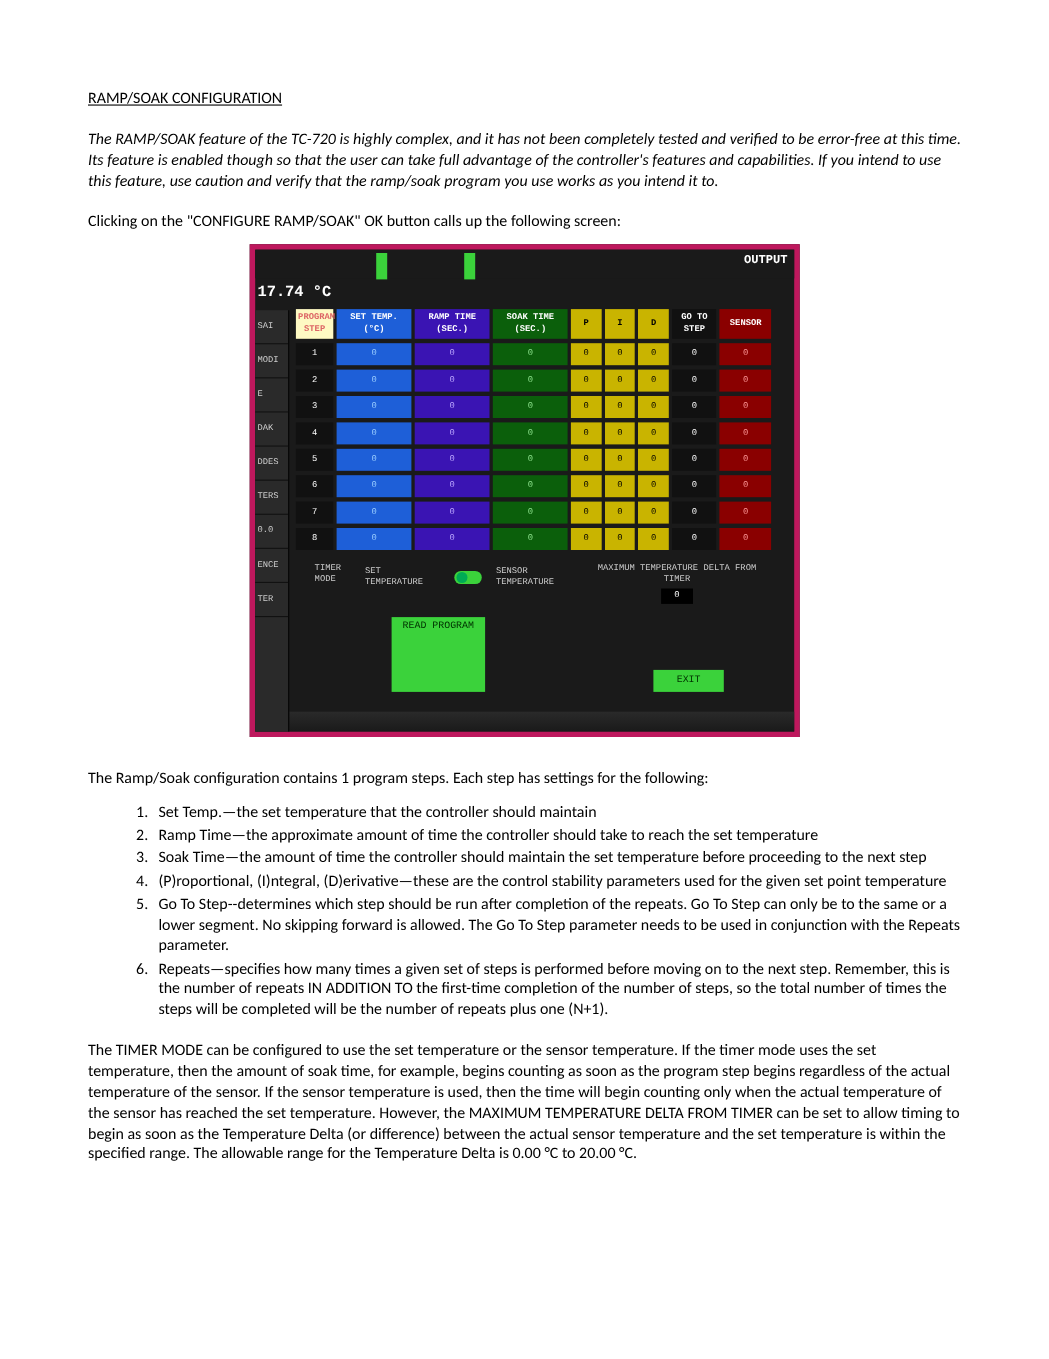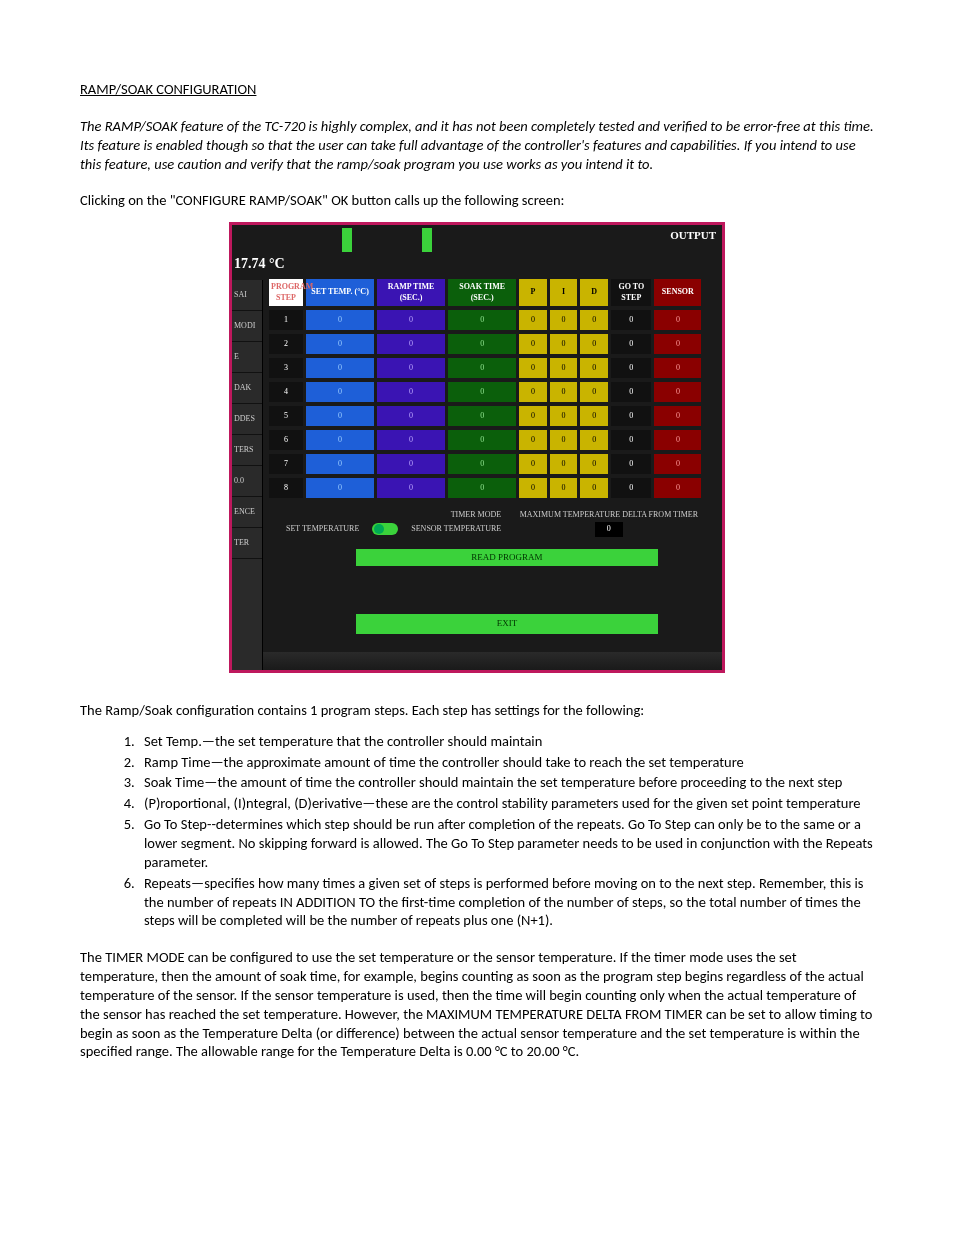--- a/index.html
+++ b/index.html
@@ -31,24 +31,24 @@
     margin-bottom: 2px;
     padding-left: 6px;
   }
 
   
   .shot-wrap {
     width: 490px;
     margin: 6px auto 28px auto;
     background: #1a1a1a;
     color: #e6e6e6;
-    font-family: Liberation Serif, serif;
+    font-family: Liberation Mono, monospace;
     font-size: 9px;
     position: relative;
-    border: 3px solid #be185d;
+    border: 5px solid #be185d;
   }
   .shot-top {
     height: 26px;
     background: #1a1a1a;
     position: relative;
   }
   .green-bar {
     position: absolute;
     top: 0;
     height: 6px;
@@ -100,21 +100,21 @@
     width: 100%;
     table-layout: fixed;
   }
   table.cfg th, table.cfg td {
     text-align: center;
     vertical-align: middle;
     font-size: 8px;
     padding: 3px 2px;
     height: 14px;
   }
-  th.step-h   { background:#ffffff; color:#d66; width:28px;}
+  th.step-h   { background:#fef9c3; color:#d66; width:28px;}
   th.set-h    { background:#1e5fd8; color:#fff; width:60px;}
   th.ramp-h   { background:#3a14b3; color:#fff; width:60px;}
   th.soak-h   { background:#0b5f0b; color:#fff; width:60px;}
   th.p-h, th.i-h, th.d-h { background:#c9b400; color:#000; width:22px;}
   th.goto-h   { background:#111; color:#fff; width:34px;}
   th.rep-h    { background:#8a0000; color:#fff; width:40px;}
   th.edge     { background:transparent; width:6px;}
 
   td.step-c   { background:#111; color:#fff; width:28px;}
   td.set-c    { background:#1e5fd8; color:#9cf;}
@@ -127,22 +127,22 @@
 
   .bottom-row {
     display: flex;
     justify-content: space-between;
     padding: 8px 20px 4px 20px;
     font-size: 8px;
     color:#ccc;
   }
   .timer-mode {
     display:flex;
-    flex-direction:column;
-    align-items:flex-end;
+    flex-direction:row;
+    align-items:flex-start;
   }
   .timer-mode .label-row {
     display:flex;
     align-items:center;
     gap:13px;
     margin-top:3px;
   }
   .toggle {
     width:26px; height:12px; background:#3bd23b; border-radius:6px; position:relative;
   }
@@ -153,21 +153,20 @@
   .delta-block {
     text-align:center;
   }
   .delta-val {
     background:#000; color:#fff; padding:2px 12px; display:inline-block; margin-top:2px;
   }
   .btn-row {
     display:flex;
     justify-content:space-between;
     padding: 8px 60px 14px 90px;
-    flex-direction: column;
   }
   .btn {
     padding:4px 10px;
     font-size:9px;
     text-align:center;
     min-width:44px;
   }
   .btn.read { background:#3bd23b; color:#003300; line-height:1.05;}
   .btn.exit { background:#3bd23b; color:#003300;margin-top:48px;}
   .shot-footer {

